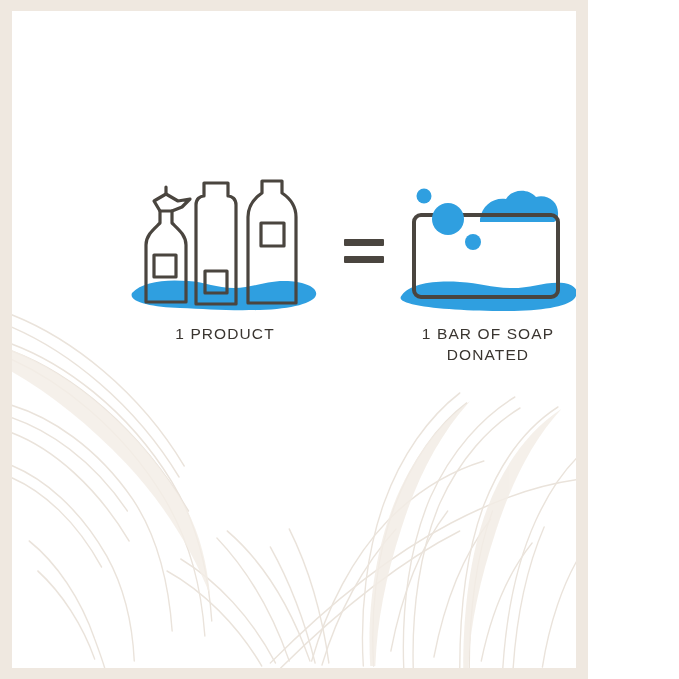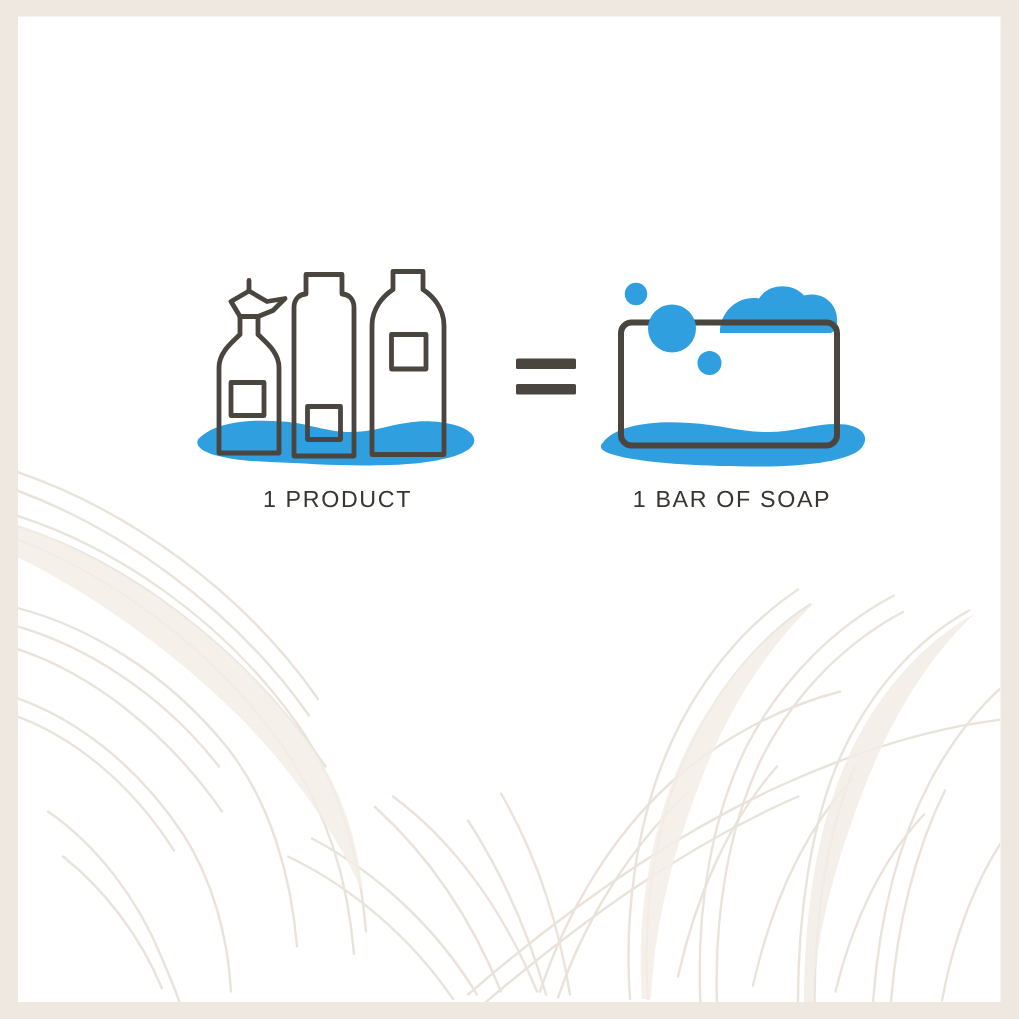--- a/index.html
+++ b/index.html
@@ -9,21 +9,21 @@
   }
   body {
     width: 679px;
     height: 679px;
     overflow: hidden;
     font-family: "Liberation Sans", sans-serif;
   }
 
   #poster {
     position: relative;
-    width: 679px;
+    width: 588px;
     height: 679px;
     box-sizing: border-box;
     background: #EFE8E0;
     padding: 11px 12px 11px 12px;
   }
 
   #canvas {
     position: relative;
     width: 100%;
     height: 100%;
@@ -211,17 +211,18 @@
         </svg>
       </div>
     </div>
 
     <div class="caption" id="caption-left">
       <span class="line">1 PRODUCT</span>
     </div>
 
     <div class="caption" id="caption-right">
       <span class="line">1 BAR OF SOAP</span>
+      <span class="line">DONATED</span>
     </div>
 
 
   </div>
 </div>
 
 </body></html>

